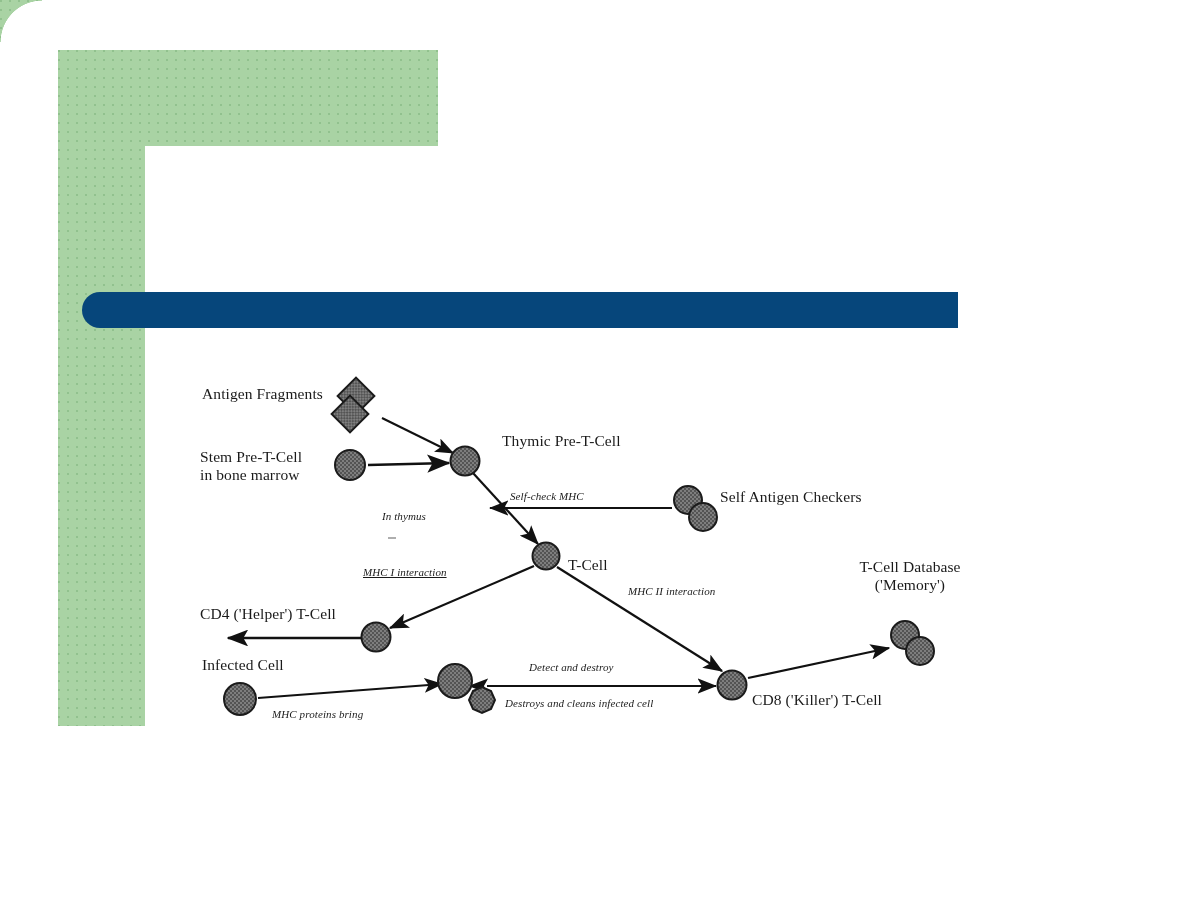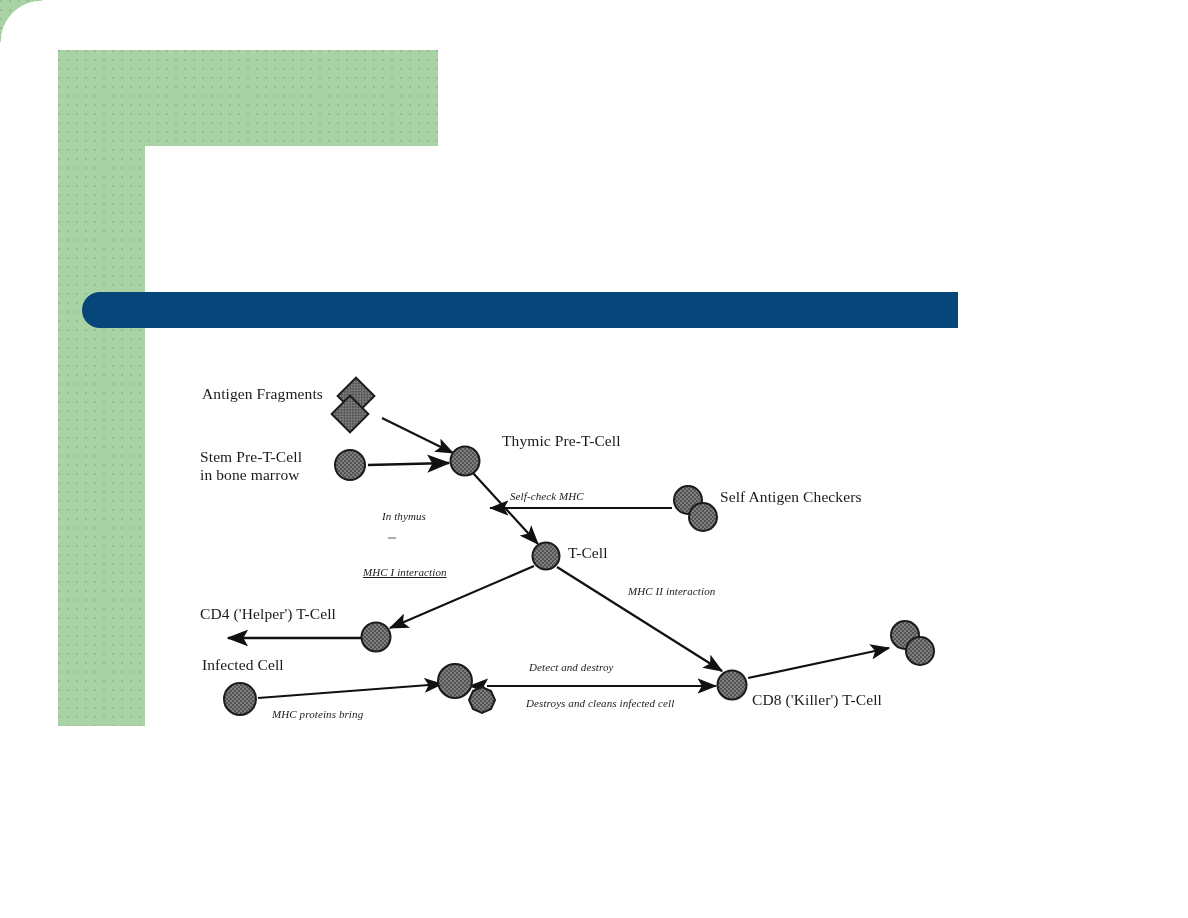--- a/index.html
+++ b/index.html
@@ -189,34 +189,36 @@
 in bone marrow</div>
 
     <div class="dg-label" style="left:342px; top:72px;">Thymic Pre-T-Cell</div>
 
     <div class="dg-label ital" style="left:350px; top:127px;">Self-check MHC</div>
 
     <div class="dg-label" style="left:560px; top:128px;">Self Antigen Checkers</div>
 
     <div class="dg-label ital" style="left:222px; top:147px;">In thymus</div>
 
-    <div class="dg-label" style="left:408px; top:184px;">T-Cell</div>
+    <div class="dg-label" style="left:408px; top:196px;">T-Cell</div>
 
     <div class="dg-label ital" style="left:203px; top:203px;text-decoration:underline;">MHC I interaction</div>
 
     <div class="dg-label ital" style="left:468px; top:205px;margin-top:17px;">MHC II interaction</div>
 
+    <div class="dg-label center" style="left:680px; top:198px; width:140px;">T-Cell Database
+('Memory')</div>
 
     <div class="dg-label" style="left:40px; top:245px;">CD4 ('Helper') T-Cell</div>
 
     <div class="dg-label" style="left:42px; top:296px;">Infected Cell</div>
 
     <div class="dg-label ital" style="left:369px; top:298px;">Detect and destroy</div>
 
-    <div class="dg-label ital" style="left:366px; top:334px;">Destroys and cleans infected cell</div>
+    <div class="dg-label ital" style="left:345px; top:334px;">Destroys and cleans infected cell</div>
 
     <div class="dg-label" style="left:592px; top:331px;">CD8 ('Killer') T-Cell</div>
 
     <div class="dg-label ital" style="left:112px; top:345px;">MHC proteins bring
 antigen fragments to
 surface for binding</div>
 
   </div>
 </div>
 

